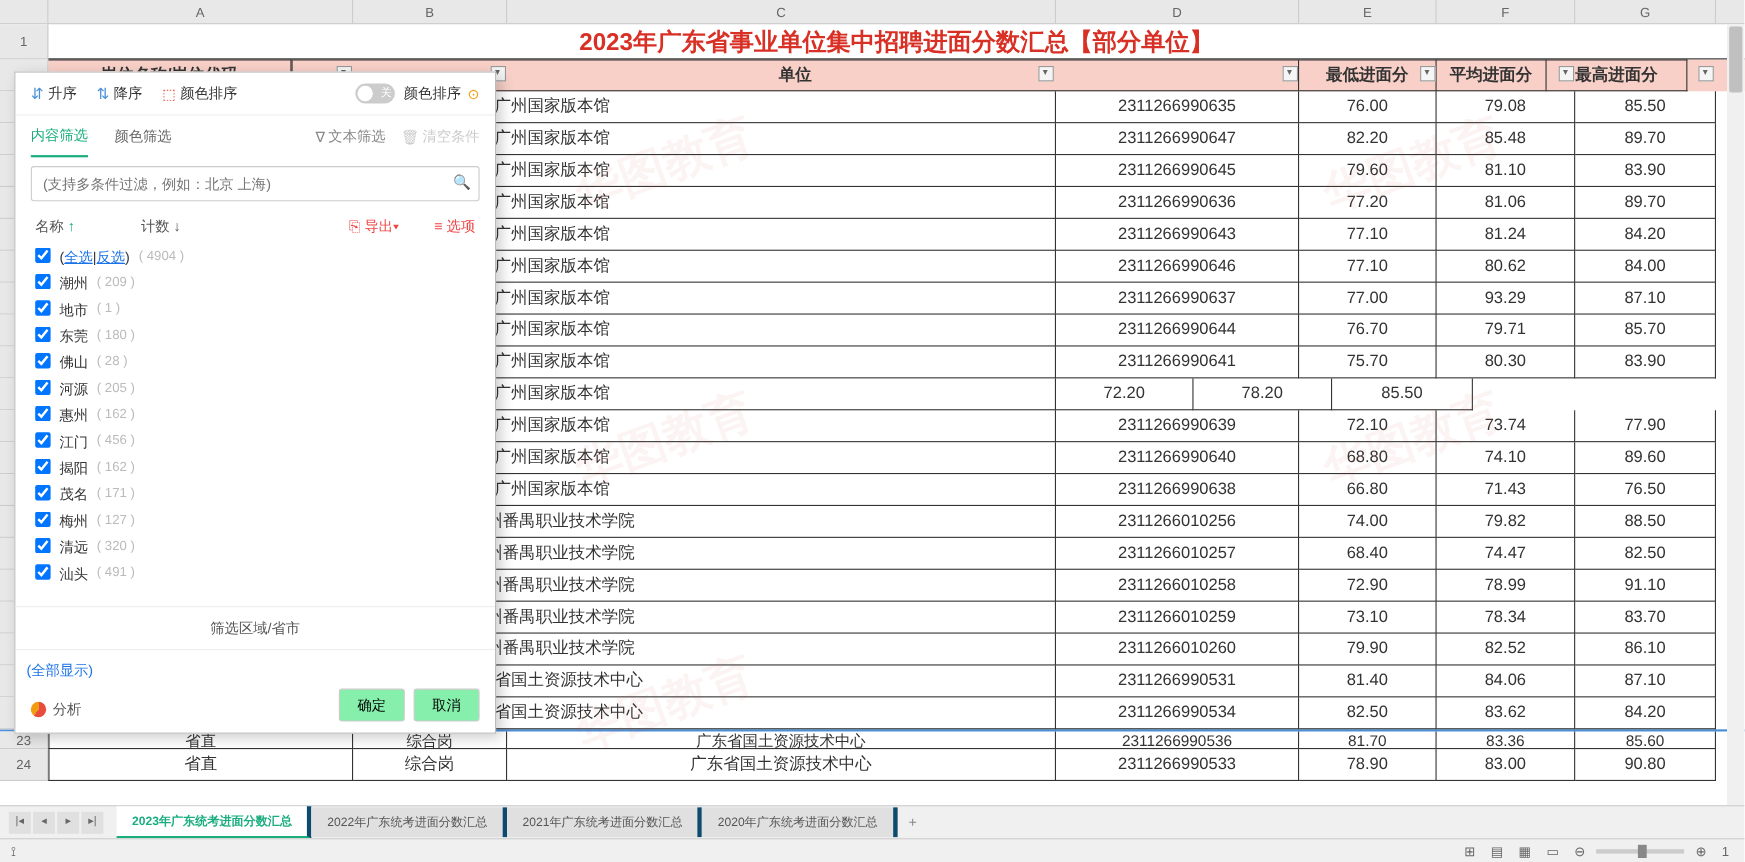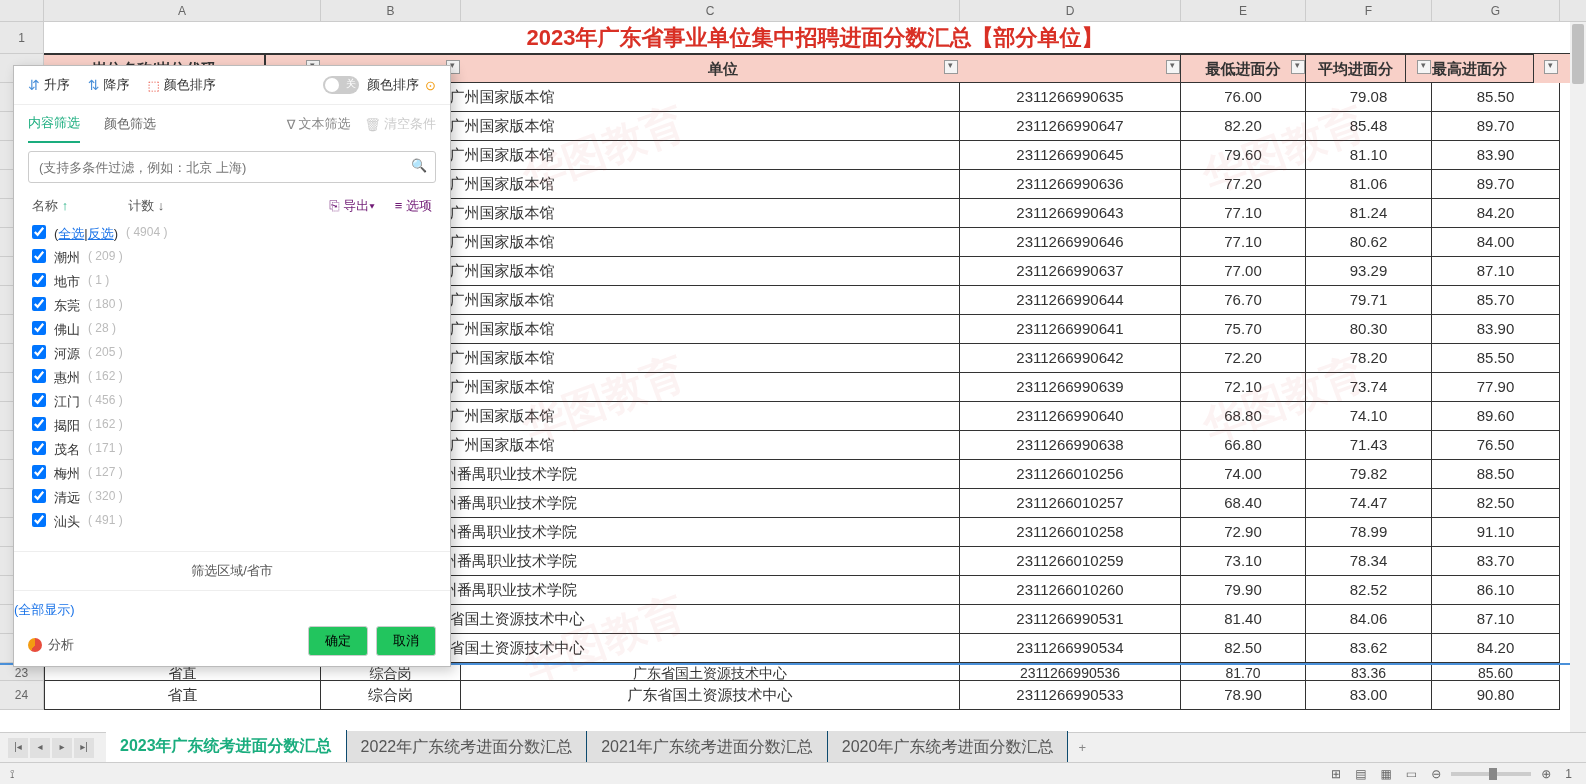--- a/index.html
+++ b/index.html
@@ -25,36 +25,36 @@
 .fp-toggle::before{content:"";position:absolute;left:2px;top:2px;width:14px;height:14px;border-radius:50%;background:#fff}
 .fp-tabs{display:flex;padding:0 14px;gap:24px;align-items:center;height:38px}
 .fp-tab{line-height:36px;cursor:pointer;color:#666}
 .fp-tab.active{color:#1aad7e;border-bottom:2px solid #1aad7e}
 .fp-right-tools{margin-left:auto;display:flex;gap:14px;color:#888;font-size:13px}
 .fp-right-tools span{display:flex;align-items:center;gap:3px}
 .fp-search{margin:8px 14px;position:relative}
 .fp-search input{width:100%;height:32px;border:1px solid #ccc;border-radius:3px;padding:0 30px 0 10px;color:#aaa;font-size:13px}
 .fp-search-icon{position:absolute;right:8px;top:7px;color:#888}
 .fp-list-head{display:flex;padding:6px 18px;align-items:center;gap:60px;color:#555}
-.fp-list-head-right{margin-left:auto;display:flex;gap:20px;color:#701a75}
+.fp-list-head-right{margin-left:auto;display:flex;gap:32px;color:#ef4444}
 .fp-list{padding:4px 18px;height:330px;overflow:hidden}
 .fp-item{display:flex;align-items:flex-start;height:24px;gap:8px;font-size:13px}
 .fp-item input{width:14px;height:14px}
 .fp-item .cnt{color:#bbb;font-size:12px}
 .fp-item .all{color:#1a73e8;text-decoration:underline}
 .fp-region{text-align:center;padding:10px;color:#555;border-top:1px solid #eee;border-bottom:1px solid #eee}
-.fp-footer{display:flex;align-items:flex-end;padding:10px 0}
+.fp-footer{display:flex;align-items:flex-end;padding:10px 10px}
 .fp-showall{color:#1a73e8;font-size:13px}
 .fp-analyze{display:flex;align-items:center;gap:6px;color:#555;position:absolute;bottom:12px;left:14px}
 .fp-analyze-icon{width:14px;height:14px;border-radius:50%;background:conic-gradient(#e74c3c 0 60%,#f39c12 60% 100%)}
 .fp-buttons{margin-left:auto;display:flex;gap:8px;position:absolute;bottom:10px;right:14px}
-.fp-btn{padding:5px 16px;border:1px solid #ccc;background:#22c55e;border-radius:3px;cursor:pointer;font-size:13px}
+.fp-btn{padding:5px 16px;border:1px solid #ccc;background:#86efac;border-radius:3px;cursor:pointer;font-size:13px}
 .sheet-tabs{position:absolute;bottom:22px;left:0;right:0;height:30px;background:#f0f0f0;border-top:1px solid #ccc;display:flex;align-items:center;padding-left:8px}
 .nav-btn{width:20px;height:20px;background:#e0e0e0;margin-right:2px;text-align:center;line-height:18px;color:#666;font-size:10px;cursor:pointer}
-.sheet-tab{padding:6px 14px;background:#e0e0e0;color:#555;font-size:16px;cursor:pointer;border-right:1px solid #0c4a6e}
+.sheet-tab{padding:6px 14px;background:#e0e0e0;color:#555;font-size:11px;cursor:pointer;border-right:4px solid #0c4a6e}
 .sheet-tab.active{background:#fff;color:#1aad7e;font-weight:bold;border-bottom:2px solid #1aad7e}
 .add-sheet{padding:6px 10px;color:#888;cursor:pointer}
 .status-bar{position:absolute;bottom:0;left:0;right:0;height:22px;background:#f0f0f0;border-top:1px solid #ccc;display:flex;align-items:center;padding:0 10px;font-size:12px;color:#666}
 .status-icons{margin-left:auto;display:flex;gap:6px;align-items:center}
 .status-icons span{padding:0 4px}
 .hidden-row{display:flex;height:18px;border-top:2px solid #4a90d9}
 .hidden-row .data-cell{line-height:16px;font-size:14px}
 .icon-sort{font-size:14px}
 .scrollbar{position:absolute;right:0;top:22px;bottom:52px;width:16px;background:#f0f0f0}
 .scroll-thumb{position:absolute;width:12px;left:2px;top:2px;height:60px;background:#c0c0c0;border-radius:2px}
@@ -170,21 +170,20 @@
         <div class="row-label"></div>
         <div class="data-cell" style="width:916px;border-left:1px solid #333">广州国家版本馆</div>
         <div class="data-cell" style="width:221px">2311266990641</div>
         <div class="data-cell" style="width:125px">75.70</div>
         <div class="data-cell" style="width:126px">80.30</div>
         <div class="data-cell" style="width:128px">83.90</div>
       </div>
       <div class="data-row">
         <div class="row-label"></div>
         <div class="data-cell" style="width:916px;border-left:1px solid #333">广州国家版本馆</div>
-        <div class="data-cell" style="width:221px">2311266990642</div>
         <div class="data-cell" style="width:125px">72.20</div>
         <div class="data-cell" style="width:126px">78.20</div>
         <div class="data-cell" style="width:128px">85.50</div>
       </div>
       <div class="data-row">
         <div class="row-label"></div>
         <div class="data-cell" style="width:916px;border-left:1px solid #333">广州国家版本馆</div>
         <div class="data-cell" style="width:221px">2311266990639</div>
         <div class="data-cell" style="width:125px">72.10</div>
         <div class="data-cell" style="width:126px">73.74</div>

